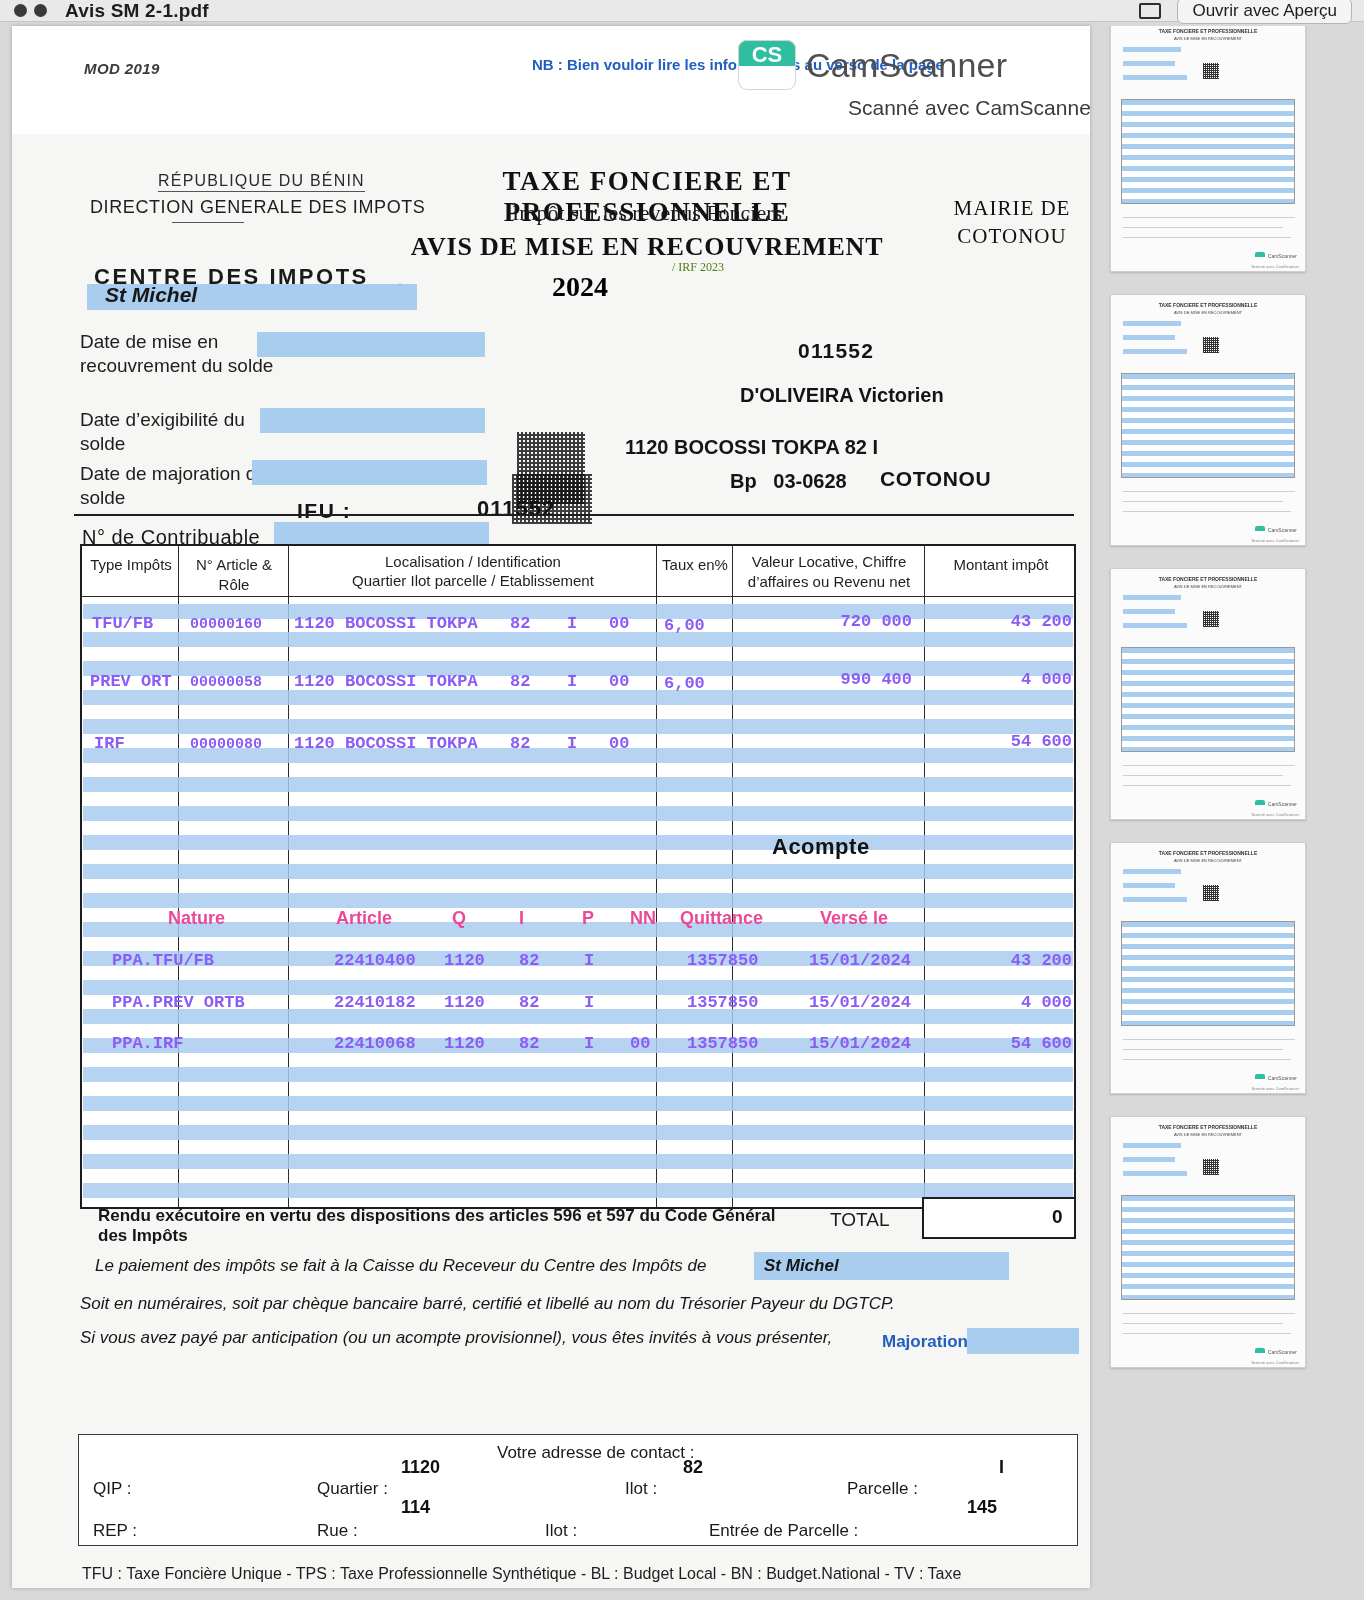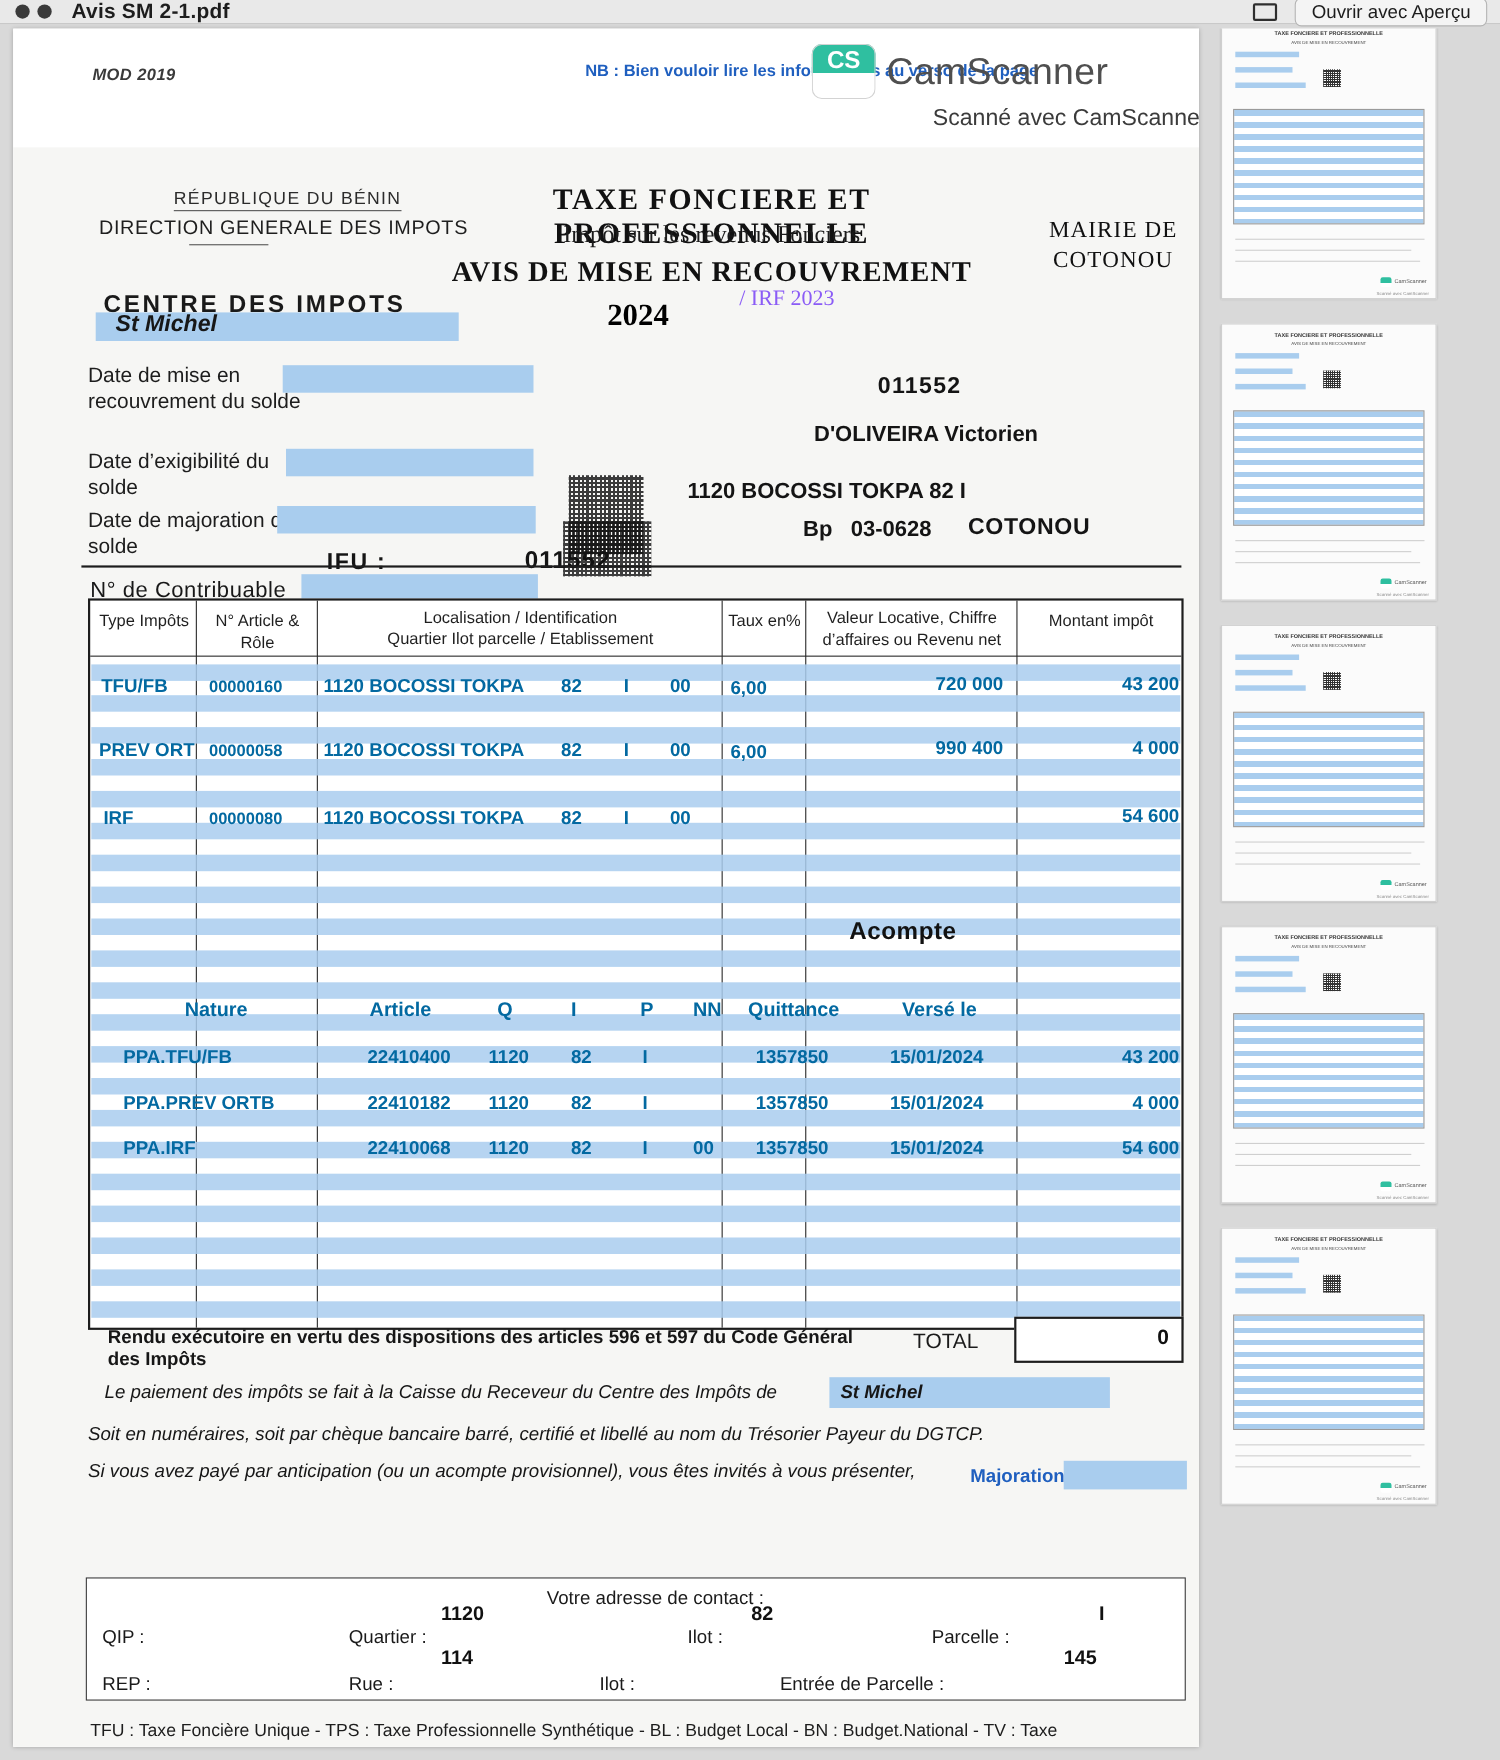--- a/index.html
+++ b/index.html
@@ -138,21 +138,21 @@
     position: absolute; left: 370px; top: 98px; width: 530px; text-align: center;
     font-family: "Liberation Serif", serif;
     font-size: 26px; font-weight: 700; color: #111; letter-spacing: .8px;
   }
   .year {
     position: absolute; left: 540px; top: 137px;
     font-family: "Liberation Serif", serif; font-size: 28px; font-weight: 700; color: #000000;
   }
   .irf-year {
     position: absolute; left: 660px; top: 126px;
-    font-family: "Liberation Serif", serif; font-size: 20px; color: #8b5cf6;
+    font-family: "Liberation Serif", serif; font-size: 12px; color: #4d7c0f;
   }
   .mairie {
     position: absolute; left: 930px; top: 60px; width: 140px; text-align: center;
     font-family: "Liberation Serif", serif; font-size: 21px; color: #111; letter-spacing: 1px;
     line-height: 1.35;
   }
 
   
   .lbl {
     position: absolute; font-size: 19px; color: #1d1d1d; line-height: 1.25;
@@ -223,30 +223,30 @@
   }
   .tbl .vline { position: absolute; top: 0; bottom: 0; width: 1px; background: #2a2a2a; }
   .tbl .hline { position: absolute; left: 0; right: 0; height: 1px; background: #2a2a2a; }
 
   .th {
     position: absolute; text-align: center; font-size: 15px; color: #1f1f1f; line-height: 1.3;
   }
 
   .stripe { position: absolute; left: 1px; right: 1px; height: 15px; background: #a9cdee; opacity: .85; }
 
-  .cell { position: absolute; font-size: 17px; font-weight: 700; color: #0369a1; white-space: nowrap; }
+  .cell { position: absolute; font-size: 17px; font-weight: 700; color: #8b5cf6; white-space: nowrap; font-family: Liberation Mono, monospace; }
   .cell.r { text-align: right; }
 
   .acompte {
     position: absolute; left: 690px; top: 288px;
     font-size: 22px; font-weight: 700; color: #121212; letter-spacing: .5px;
   }
 
   
-  .sub-h { position: absolute; font-size: 18px; font-weight: 700; color: #0369a1; }
+  .sub-h { position: absolute; font-size: 18px; font-weight: 700; color: #ec4899; }
 
   
   .total-box {
     position: absolute; left: 910px; top: 1063px; width: 154px; height: 42px;
     border: 2px solid #1d1d1d; background: #fff;
   }
   .total-lbl { position: absolute; left: 818px; top: 1075px; font-size: 19px; color: #1b1b1b; }
   .total-val { position: absolute; left: 1040px; top: 1072px; font-size: 19px; font-weight: 700; color: #111; }
 
   

